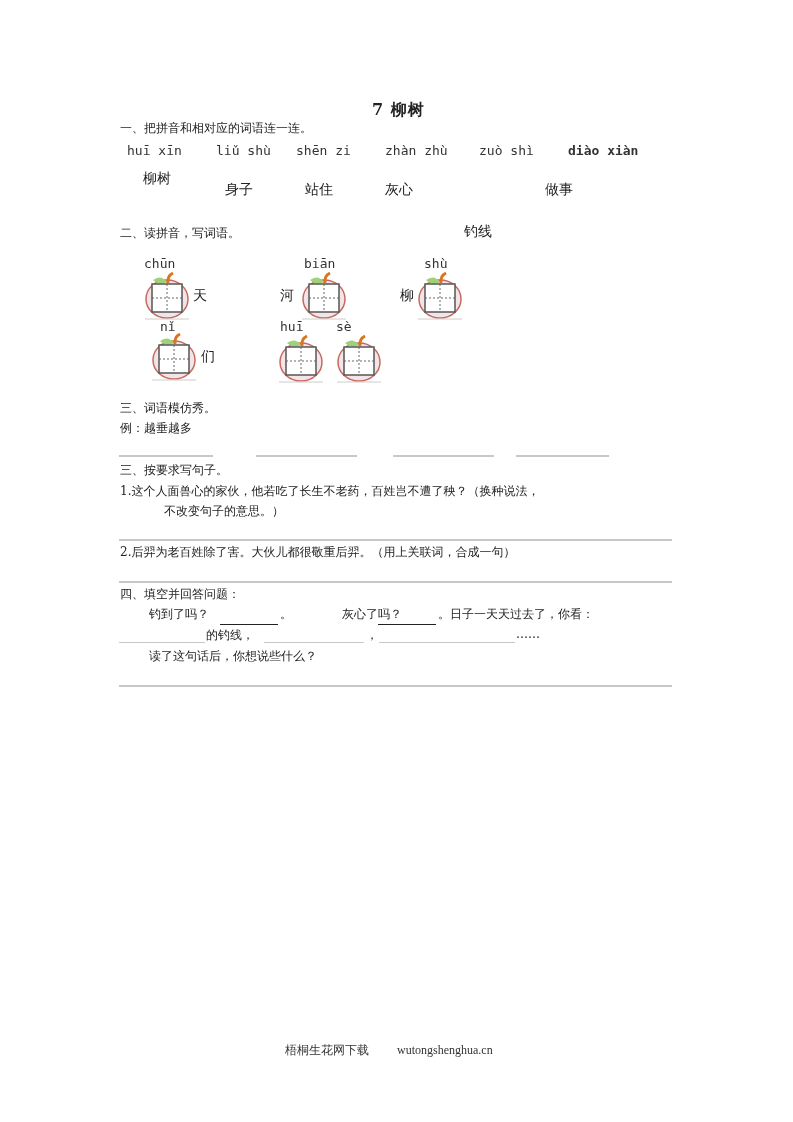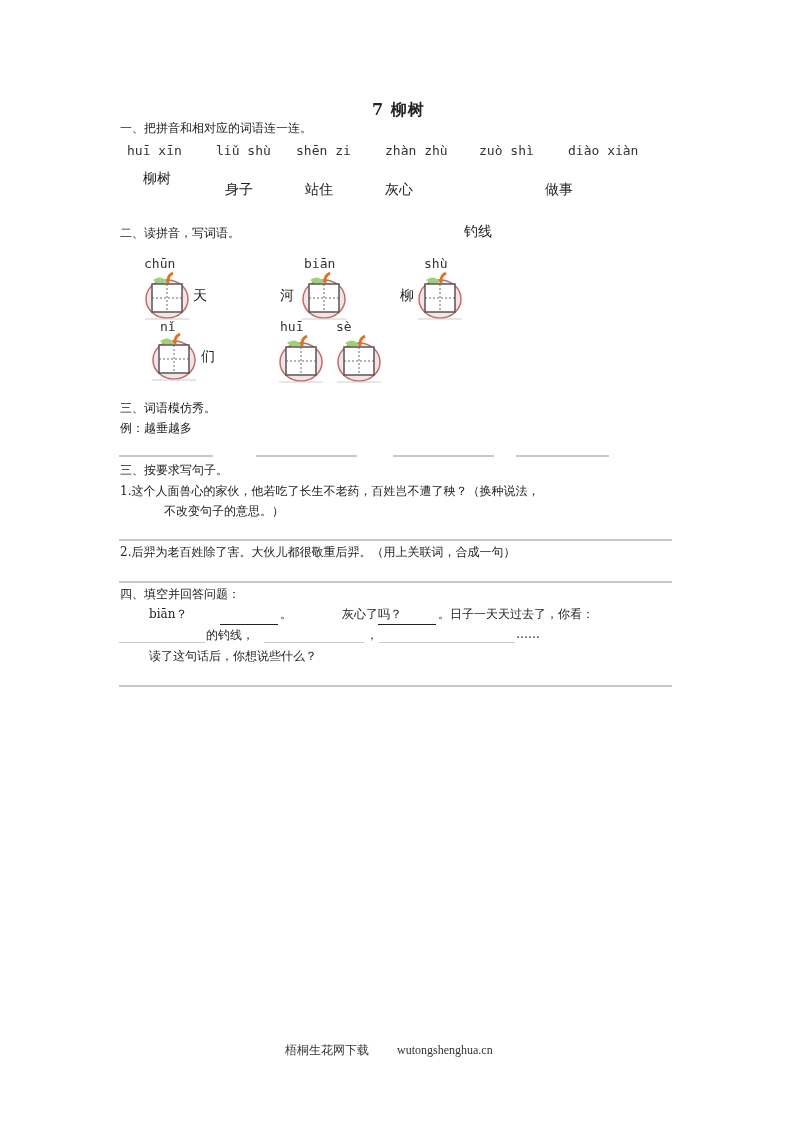--- a/index.html
+++ b/index.html
@@ -59,21 +59,21 @@
 <body>
 
 <div class="abs title" style="left:372px; top:100px;">7 柳树</div>
 
 <div class="abs heading" style="left:120px; top:120px;">一、把拼音和相对应的词语连一连。</div>
 <div class="abs pinyin" style="left:127px; top:143px;">huī xīn</div>
 <div class="abs pinyin" style="left:216px; top:143px;">liǔ shù</div>
 <div class="abs pinyin" style="left:296px; top:143px;">shēn zi</div>
 <div class="abs pinyin" style="left:385px; top:143px;">zhàn zhù</div>
 <div class="abs pinyin" style="left:479px; top:143px;">zuò shì</div>
-<div class="abs pinyin" style="left:568px; top:143px;">diào xiàn</div>
+<div class="abs pinyin" style="left:568px; top:143px;font-weight:bold;">diào xiàn</div>
 
 <div class="abs word" style="left:143px; top:170px;">柳树</div>
 <div class="abs word" style="left:225px; top:181px;">身子</div>
 <div class="abs word" style="left:305px; top:181px;">站住</div>
 <div class="abs word" style="left:385px; top:181px;">灰心</div>
 <div class="abs word" style="left:464px; top:181px;margin-top:42px;">钓线</div>
 <div class="abs word" style="left:545px; top:181px;">做事</div>
 
 <div class="abs heading" style="left:120px; top:225px;">二、读拼音，写词语。</div>
 
@@ -168,21 +168,21 @@
 
 <div class="abs heading" style="left:120px; top:462px;">三、按要求写句子。</div>
 <div class="abs heading" style="left:120px; top:483px;">1.这个人面兽心的家伙，他若吃了长生不老药，百姓岂不遭了秧？（换种说法，</div>
 <div class="abs heading" style="left:120px; top:503px;margin-left:44px;">不改变句子的意思。）</div>
 <div class="line-gray" style="left:119px; top:539px; width:553px;"></div>
 <div class="abs heading" style="left:120px; top:544px;">2.后羿为老百姓除了害。大伙儿都很敬重后羿。（用上关联词，合成一句）</div>
 <div class="line-gray" style="left:119px; top:581px; width:553px;"></div>
 
 <div class="abs heading" style="left:120px; top:586px;">四、填空并回答问题：</div>
 
-<div class="abs heading" style="left:149px; top:606px;">biān？</div>
+<div class="abs heading" style="left:149px; top:606px;">钓到了吗？</div>
 <div class="line-black" style="left:220px; top:624px; width:58px;"></div>
 <div class="abs heading" style="left:280px; top:606px;">。</div>
 <div class="abs heading" style="left:304px; top:606px;margin-left:38px;">灰心了吗？</div>
 <div class="line-black" style="left:378px; top:624px; width:58px;"></div>
 <div class="abs heading" style="left:438px; top:606px;">。日子一天天过去了，你看：</div>
 
 <div class="line-gray" style="left:119px; top:642px; width:86px; height:1px;"></div>
 <div class="abs heading" style="left:206px; top:627px;">的钓线，</div>
 <div class="line-gray" style="left:264px; top:642px; width:100px; height:1px;"></div>
 <div class="abs heading" style="left:366px; top:627px;">，</div>

